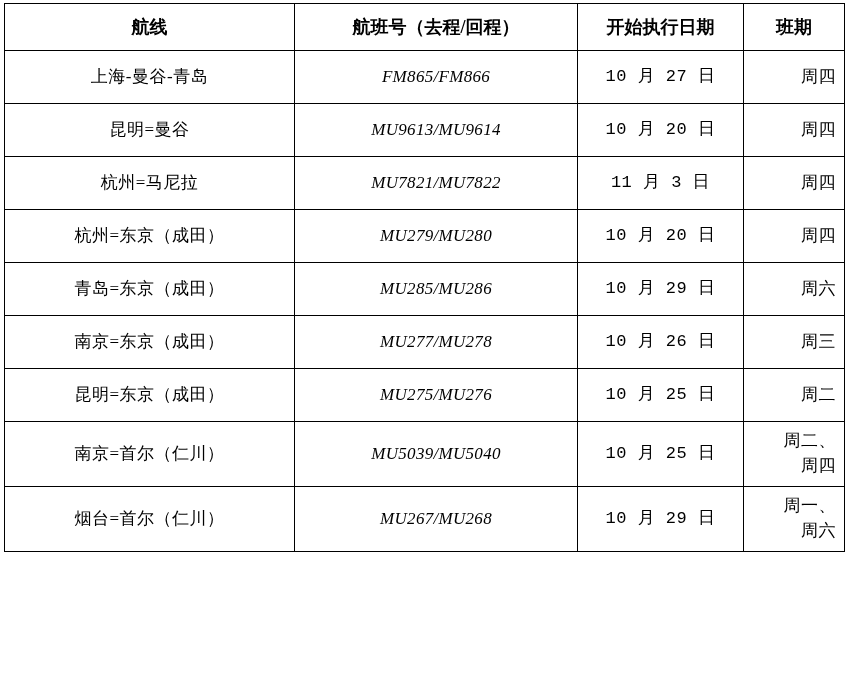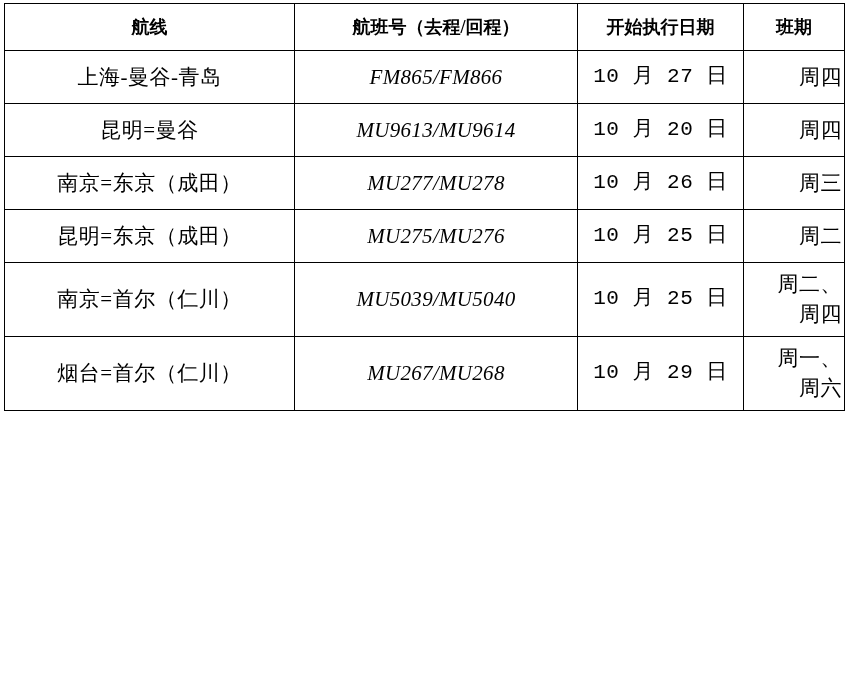--- a/index.html
+++ b/index.html
@@ -23,23 +23,23 @@
   table.flight-table {
     width: 840px;
     border-collapse: collapse;
     table-layout: fixed;
   }
   table.flight-table td,
   table.flight-table th {
     border: 1px solid #000000;
     text-align: center;
     vertical-align: middle;
-    font-size: 21px;
+    font-size: 17px;
     line-height: 1.45;
-    padding: 6px 2px;
+    padding: 6px 8px;
     font-weight: normal;
   }
   table.flight-table thead th {
     font-weight: bold;
     font-size: 18px;
     height: 38px;
     padding: 4px 6px;
     text-align: center;
   }
   col.c-route   { width: 290px; }
@@ -86,20 +86,44 @@
         </tr>
         <tr class="row-normal">
           <td class="route">昆明=曼谷</td>
           <td class="flight">MU9613/MU9614</td>
           <td class="date">10 月 20 日</td>
           <td class="week">
             <span class="wk-line">周四</span>
           </td>
         </tr>
         <tr class="row-normal">
+          <td class="route">杭州=马尼拉</td>
+          <td class="flight">MU7821/MU7822</td>
+          <td class="date">11 月 3 日</td>
+          <td class="week">
+            <span class="wk-line">周四</span>
+          </td>
+        </tr>
+        <tr class="row-normal">
+          <td class="route">杭州=东京（成田）</td>
+          <td class="flight">MU279/MU280</td>
+          <td class="date">10 月 20 日</td>
+          <td class="week">
+            <span class="wk-line">周四</span>
+          </td>
+        </tr>
+        <tr class="row-normal">
+          <td class="route">青岛=东京（成田）</td>
+          <td class="flight">MU285/MU286</td>
+          <td class="date">10 月 29 日</td>
+          <td class="week">
+            <span class="wk-line">周六</span>
+          </td>
+        </tr>
+        <tr class="row-normal">
           <td class="route">南京=东京（成田）</td>
           <td class="flight">MU277/MU278</td>
           <td class="date">10 月 26 日</td>
           <td class="week">
             <span class="wk-line">周三</span>
           </td>
         </tr>
         <tr class="row-normal">
           <td class="route">昆明=东京（成田）</td>
           <td class="flight">MU275/MU276</td>

